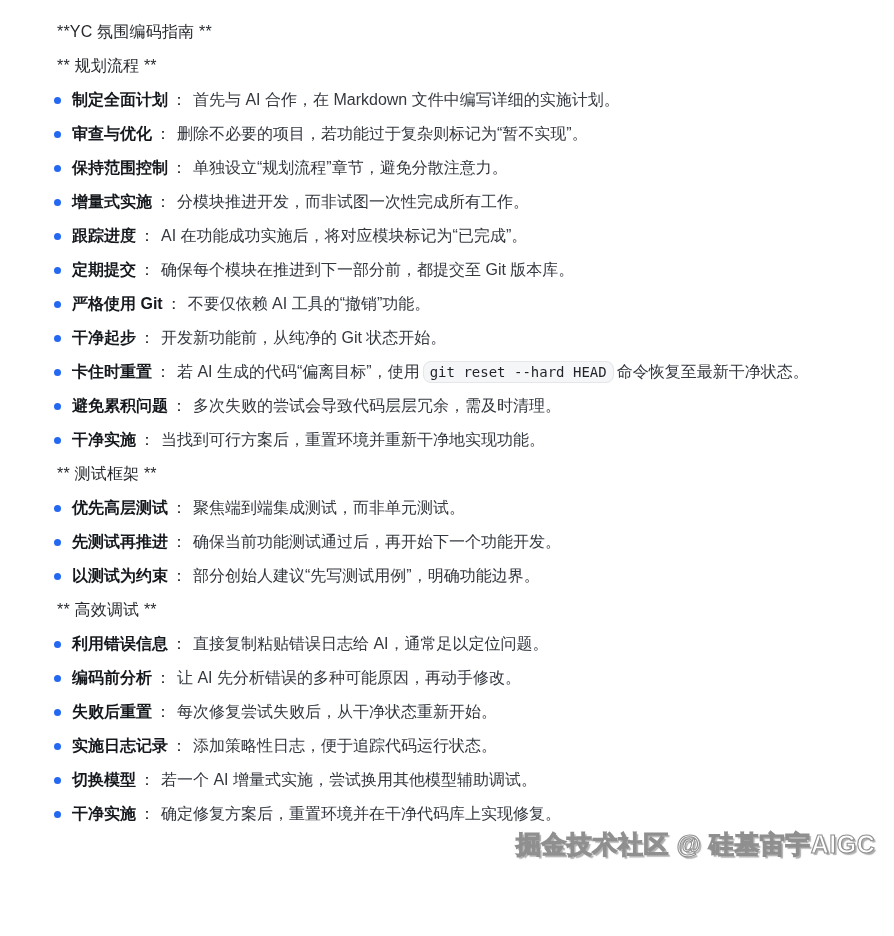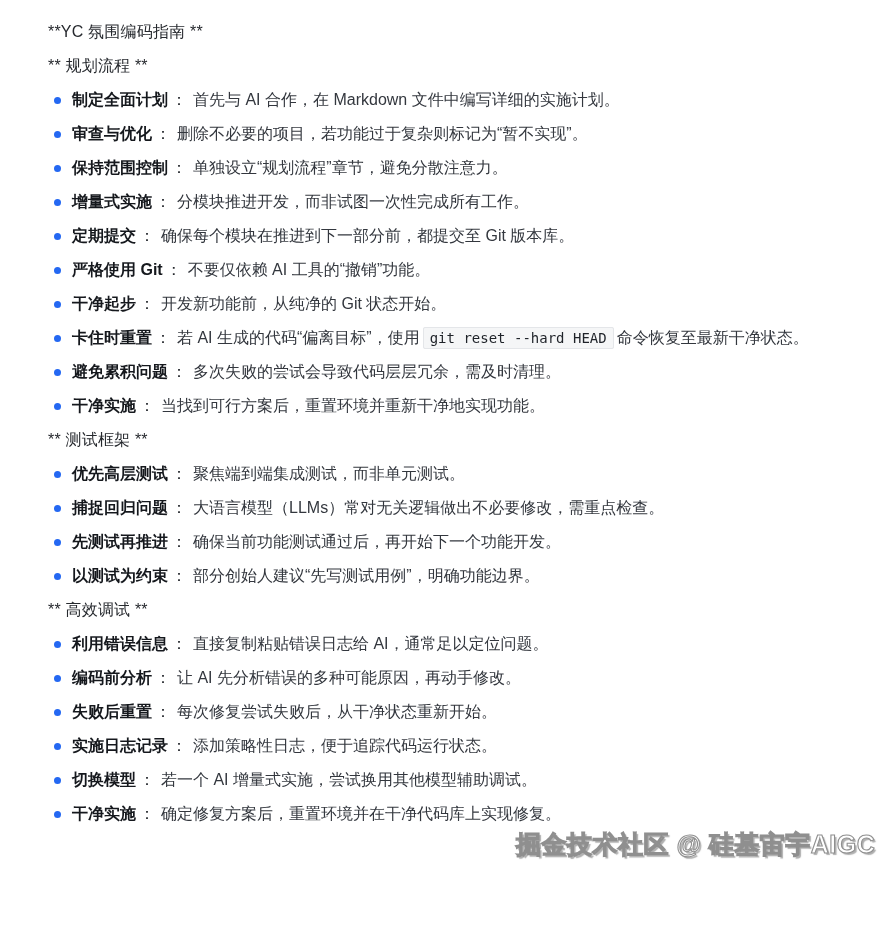--- a/index.html
+++ b/index.html
@@ -8,33 +8,33 @@
   body {
     width:894px; height:936px; position:relative; overflow:hidden;
     background:#ffffff;
     font-family:"Liberation Sans","DejaVu Sans",sans-serif;
   }
   .doc { padding:15px 0 0 48px; }
   .row {
     height:34px; line-height:34px; white-space:nowrap;
     font-size:16px; color:#2b2f36;
   }
-  .heading { color:#26292e; letter-spacing:0.2px; }
+  .heading { color:#26292e; letter-spacing:0.2px;margin-left:9px; }
   .item { position:relative; padding-left:24px; }
   .bullet {
     position:absolute; left:6px; top:14px; width:7px; height:7px;
     border-radius:50%; background:var(--accent);
   }
   .term { font-weight:700; color:#15181d; }
   .colon { color:#26292e; margin:0 6px 0 3px; }
   .desc { color:#33373e; }
   .code {
     font-family:"DejaVu Sans Mono","Liberation Mono",monospace;
     font-size:14px; color:#1f2329;
-    background:#f5f6f7; border:1px solid #e4e6e9; border-radius:2px;
+    background:#f5f6f7; border:1px solid #e4e6e9; border-radius:8px;
     padding:2px 6px; margin:0 3px;
   }
   .watermark {
     position:absolute; left:516px; top:828px; white-space:nowrap;
     font-size:25px; font-weight:700; letter-spacing:0.5px;
     color:#ffffff;
     -webkit-text-stroke:1.1px #8f8f8f;
     text-shadow:2px 2px 1px rgba(110,110,110,0.55);
     pointer-events:none;
   }
@@ -43,29 +43,29 @@
 <body>
 
 <div class="doc">
   <div class="row heading">**YC 氛围编码指南 **</div>
 
 <div class="row heading">** 规划流程 **</div>
     <div class="row item"><span class="bullet"></span><span class="term">制定全面计划</span><span class="colon">：</span><span class="desc">首先与 AI 合作，在 Markdown 文件中编写详细的实施计划。</span></div>
     <div class="row item"><span class="bullet"></span><span class="term">审查与优化</span><span class="colon">：</span><span class="desc">删除不必要的项目，若功能过于复杂则标记为“暂不实现”。</span></div>
     <div class="row item"><span class="bullet"></span><span class="term">保持范围控制</span><span class="colon">：</span><span class="desc">单独设立“规划流程”章节，避免分散注意力。</span></div>
     <div class="row item"><span class="bullet"></span><span class="term">增量式实施</span><span class="colon">：</span><span class="desc">分模块推进开发，而非试图一次性完成所有工作。</span></div>
+    <div class="row item"><span class="bullet"></span><span class="term">跟踪进度</span><span class="colon">：</span><span class="desc">AI 在功能成功实施后，将对应模块标记为“已完成”。</span></div>
     <div class="row item"><span class="bullet"></span><span class="term">定期提交</span><span class="colon">：</span><span class="desc">确保每个模块在推进到下一部分前，都提交至 Git 版本库。</span></div>
     <div class="row item"><span class="bullet"></span><span class="term">严格使用 Git</span><span class="colon">：</span><span class="desc">不要仅依赖 AI 工具的“撤销”功能。</span></div>
     <div class="row item"><span class="bullet"></span><span class="term">干净起步</span><span class="colon">：</span><span class="desc">开发新功能前，从纯净的 Git 状态开始。</span></div>
     <div class="row item"><span class="bullet"></span><span class="term">卡住时重置</span><span class="colon">：</span><span class="desc">若 AI 生成的代码“偏离目标”，使用<span class="code">git reset --hard HEAD</span>命令恢复至最新干净状态。</span></div>
     <div class="row item"><span class="bullet"></span><span class="term">避免累积问题</span><span class="colon">：</span><span class="desc">多次失败的尝试会导致代码层层冗余，需及时清理。</span></div>
     <div class="row item"><span class="bullet"></span><span class="term">干净实施</span><span class="colon">：</span><span class="desc">当找到可行方案后，重置环境并重新干净地实现功能。</span></div>
     <div class="row heading">** 测试框架 **</div>
     <div class="row item"><span class="bullet"></span><span class="term">优先高层测试</span><span class="colon">：</span><span class="desc">聚焦端到端集成测试，而非单元测试。</span></div>
-    <div class="row item"><span class="bullet"></span><span class="term">捕捉回归问题</span><span class="colon">：</span><span class="desc">大语言模型（LLMs）常对无关逻辑做出不必要修改，需重点检查。</span></div>
     <div class="row item"><span class="bullet"></span><span class="term">先测试再推进</span><span class="colon">：</span><span class="desc">确保当前功能测试通过后，再开始下一个功能开发。</span></div>
     <div class="row item"><span class="bullet"></span><span class="term">以测试为约束</span><span class="colon">：</span><span class="desc">部分创始人建议“先写测试用例”，明确功能边界。</span></div>
     <div class="row heading">** 高效调试 **</div>
     <div class="row item"><span class="bullet"></span><span class="term">利用错误信息</span><span class="colon">：</span><span class="desc">直接复制粘贴错误日志给 AI，通常足以定位问题。</span></div>
     <div class="row item"><span class="bullet"></span><span class="term">编码前分析</span><span class="colon">：</span><span class="desc">让 AI 先分析错误的多种可能原因，再动手修改。</span></div>
     <div class="row item"><span class="bullet"></span><span class="term">失败后重置</span><span class="colon">：</span><span class="desc">每次修复尝试失败后，从干净状态重新开始。</span></div>
     <div class="row item"><span class="bullet"></span><span class="term">实施日志记录</span><span class="colon">：</span><span class="desc">添加策略性日志，便于追踪代码运行状态。</span></div>
     <div class="row item"><span class="bullet"></span><span class="term">切换模型</span><span class="colon">：</span><span class="desc">若一个 AI 增量式实施，尝试换用其他模型辅助调试。</span></div>
     <div class="row item"><span class="bullet"></span><span class="term">干净实施</span><span class="colon">：</span><span class="desc">确定修复方案后，重置环境并在干净代码库上实现修复。</span></div>
   </div>

